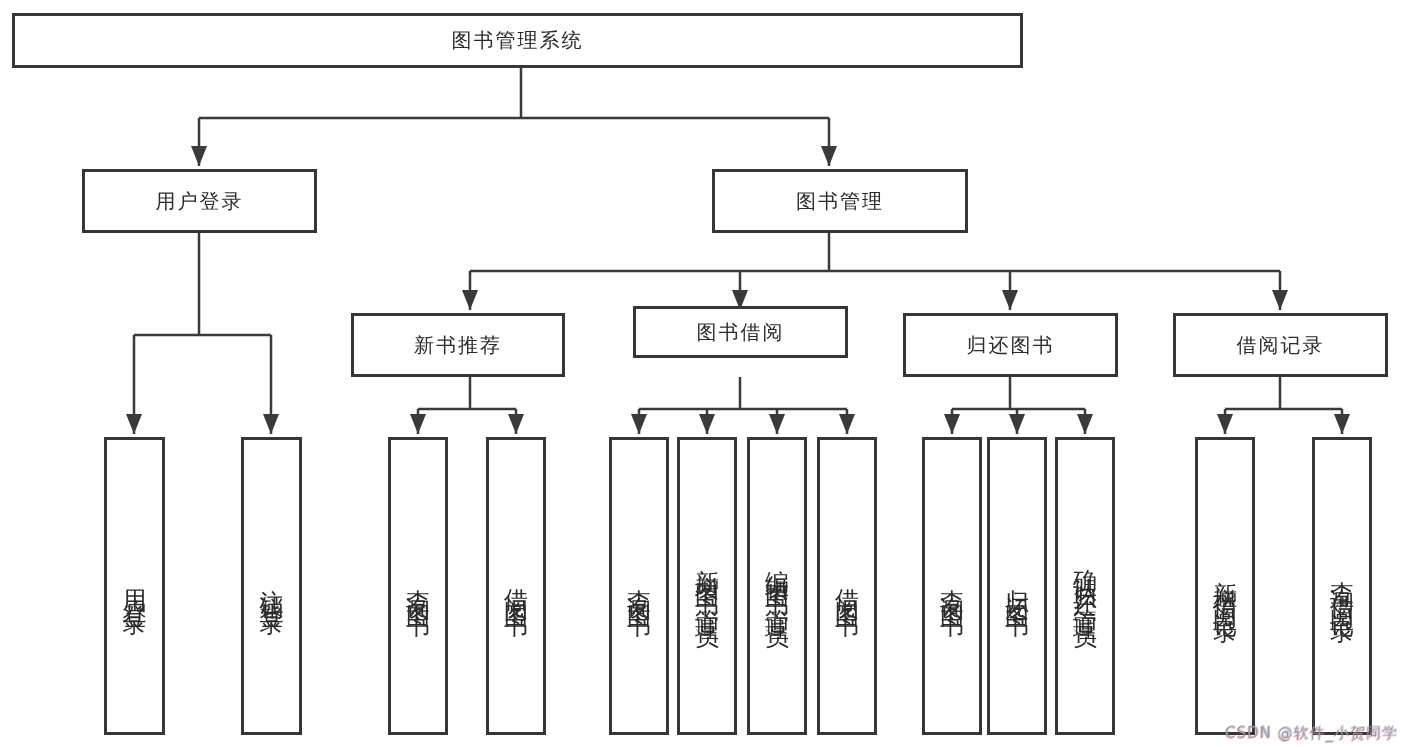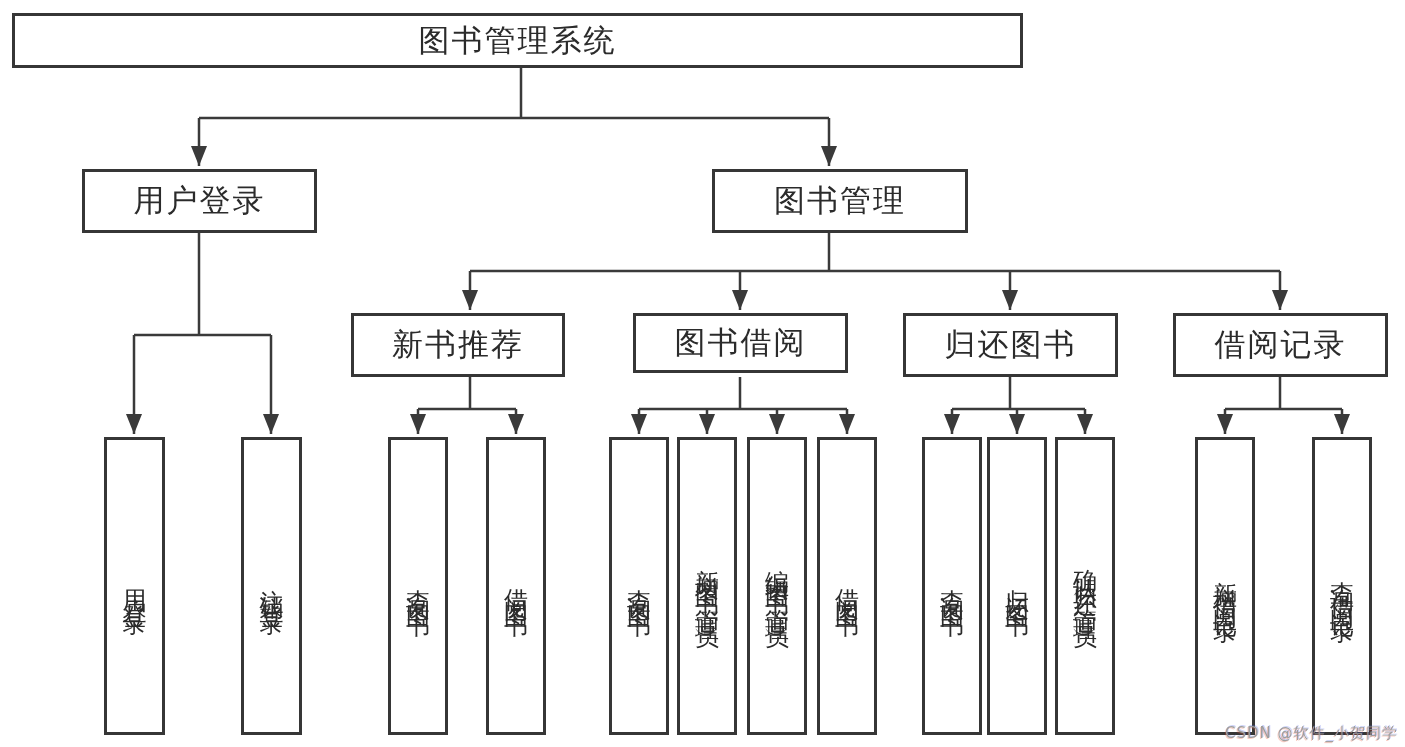--- a/index.html
+++ b/index.html
@@ -27,21 +27,21 @@
     position: absolute;
     box-sizing: border-box;
     background: #ffffff;
     border: 3px solid #363636;
     display: flex;
     align-items: center;
     justify-content: center;
     color: #2b2b2b;
   }
   .h-node span {
-    font-size: 31px;
+    font-size: 20px;
     letter-spacing: 2px;
     white-space: nowrap;
     color: #2b2b2b;
   }
   .v-node span {
     writing-mode: vertical-rl;
     text-orientation: mixed;
     font-size: 24px;
     letter-spacing: 8px;
     line-height: 1;
@@ -108,21 +108,21 @@
   <div class="node h-node" style="left:82px; top:169px; width:235px; height:64px;">
     <span>用户登录</span>
   </div>
   <div class="node h-node" style="left:712px; top:169px; width:256px; height:64px;">
     <span>图书管理</span>
   </div>
 
   <div class="node h-node" style="left:351px; top:313px; width:214px; height:64px;align-items:center;">
     <span>新书推荐</span>
   </div>
-  <div class="node h-node" style="left:633px; top:313px; width:215px; height:60px;">
+  <div class="node h-node" style="left:633px; top:306px; width:215px; height:52px;">
     <span>图书借阅</span>
   </div>
   <div class="node h-node" style="left:903px; top:313px; width:215px; height:64px;">
     <span>归还图书</span>
   </div>
   <div class="node h-node" style="left:1173px; top:313px; width:215px; height:64px;">
     <span>借阅记录</span>
   </div>
 
   <div class="node v-node" style="left:104px; top:437px; width:61px; height:298px;">

